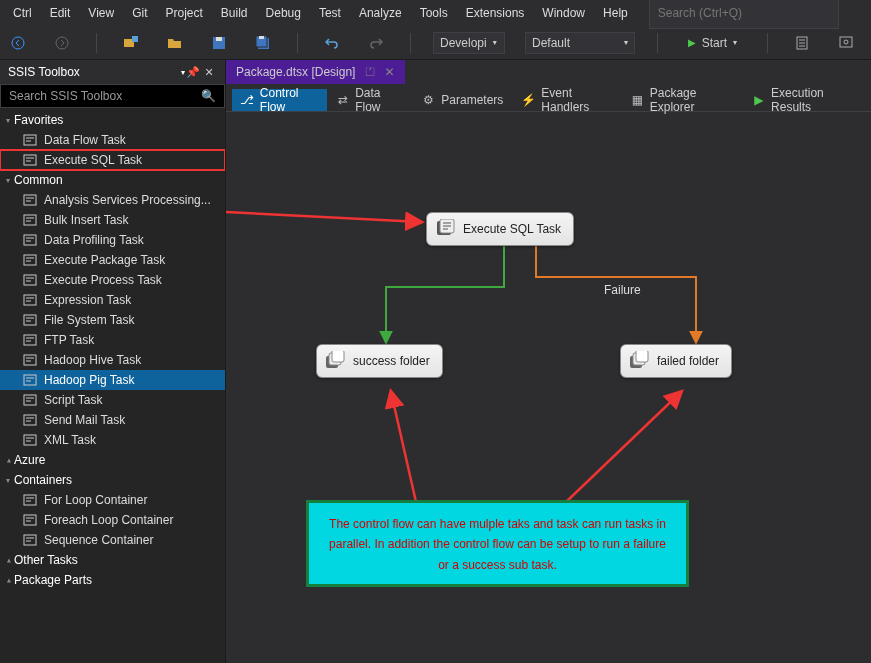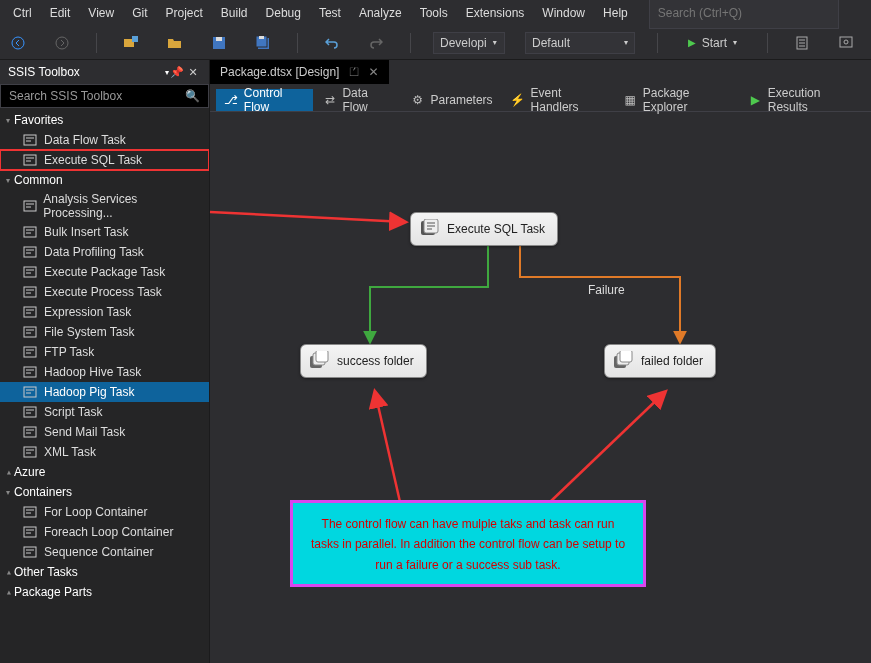--- a/index.html
+++ b/index.html
@@ -16,52 +16,52 @@
 .tb-sep { width: 1px; height: 20px; background: #46464a; margin: 0 2px; }
 .tb-combo { height: 22px; background: #333337; border: 1px solid #3f3f46; color: #ccc; padding: 0 6px; display: flex; align-items: center; gap: 6px; }
 .tb-combo .chev { font-size: 8px; }
 .tb-start { display: flex; align-items: center; gap: 6px; padding: 0 8px; height: 22px; }
 .tb-start .tri { color: #4ec94e; font-size: 10px; }
 
 
 .main { position: absolute; top: 60px; left: 0; right: 0; bottom: 0; display: flex; }
 
 
-.toolbox { width: 210px; background: #252526; border-right: 1px solid #1b1b1c; display: flex; flex-direction: column; }
+.toolbox { width: 226px; background: #252526; border-right: 1px solid #1b1b1c; display: flex; flex-direction: column; }
 .tb-title { background: #2d2d30; height: 24px; padding: 0 8px; display: flex; align-items: center; color: #fff; }
 .tb-title .spacer { flex: 1; }
 .tb-title .pin, .tb-title .close { width: 16px; text-align: center; color: #ccc; font-size: 11px; }
 .tb-title .dd { font-size: 8px; margin-left: 4px; }
 .tb-search { height: 24px; background: #000000; border: 1px solid #3f3f46; margin: 0; display: flex; align-items: center; padding: 0 8px; color: #999; }
 .tb-search .spacer { flex: 1; }
 .tb-tree { flex: 1; overflow: auto; padding-top: 2px; }
 .tree-hdr { padding: 3px 6px; color: #fff; display: flex; align-items: center; gap: 4px; }
 .tree-hdr .tri { font-size: 8px; color: #888; }
 .tree-hdr.collapsed .tri { transform: rotate(-90deg); display: inline-block; }
 .tree-item { padding: 2px 6px 2px 22px; display: flex; align-items: center; gap: 6px; color: #ddd; }
 .tree-item.sel { background: #0e639c; color: #fff; }
 .tree-item.boxed { outline: 2px solid #e33; outline-offset: -1px; }
 .tree-item .ico { width: 16px; height: 16px; display: flex; align-items: center; justify-content: center; color: #cfcfcf; }
 
 
 .surface { flex: 1; background: #2d2d30; position: relative; }
-.doc-tab { height: 24px; display: flex; align-items: center; padding: 0 10px; background: #000000; width: fit-content; color: #ccc; gap: 10px; }
+.doc-tab { height: 24px; display: flex; align-items: center; padding: 0 10px; background: #4c1d95; width: fit-content; color: #ccc; gap: 10px; }
 .doc-tab .x { color: #888; }
 .design-tabs { height: 28px; display: flex; align-items: center; gap: 2px; padding: 4px 6px 0 6px; border-bottom: 1px solid #3f3f46; }
 .dt-item { height: 22px; padding: 0 8px; display: flex; align-items: center; gap: 6px; color: #ccc; }
 .dt-item.active { background: #0e639c; color: #fff; }
 .dt-item .ico { width: 14px; height: 14px; display: flex; align-items: center; justify-content: center; }
 .canvas { position: absolute; top: 52px; left: 0; right: 0; bottom: 0; }
 
 
 .task { position: absolute; background: linear-gradient(#f4f4f4, #e4e4e4); border: 1px solid #888; border-radius: 6px; box-shadow: 0 1px 3px rgba(0,0,0,0.4); padding: 6px 12px 6px 8px; display: flex; align-items: center; gap: 8px; color: #222; }
 .task .ticon { width: 20px; height: 20px; }
 
 
-.anno-box { position: absolute; background: #00d7e0; border: 3px solid #d946ef; color: #d40000; padding: 10px 16px; font-size: 15px; line-height: 1.35; text-align: center; width: 356px; }
+.anno-box { position: absolute; background: #00d7e0; border: 3px solid #15803d; color: #d40000; padding: 10px 16px; font-size: 15px; line-height: 1.35; text-align: center; width: 383px; }
 
 svg.conn { position: absolute; top: 0; left: 0; pointer-events: none; overflow: visible; }
 </style>
 </head>
 <body>
 
 <div class="menubar">
   <span class="item">Ctrl</span>
   <span class="item">Edit</span>
   <span class="item">View</span>

